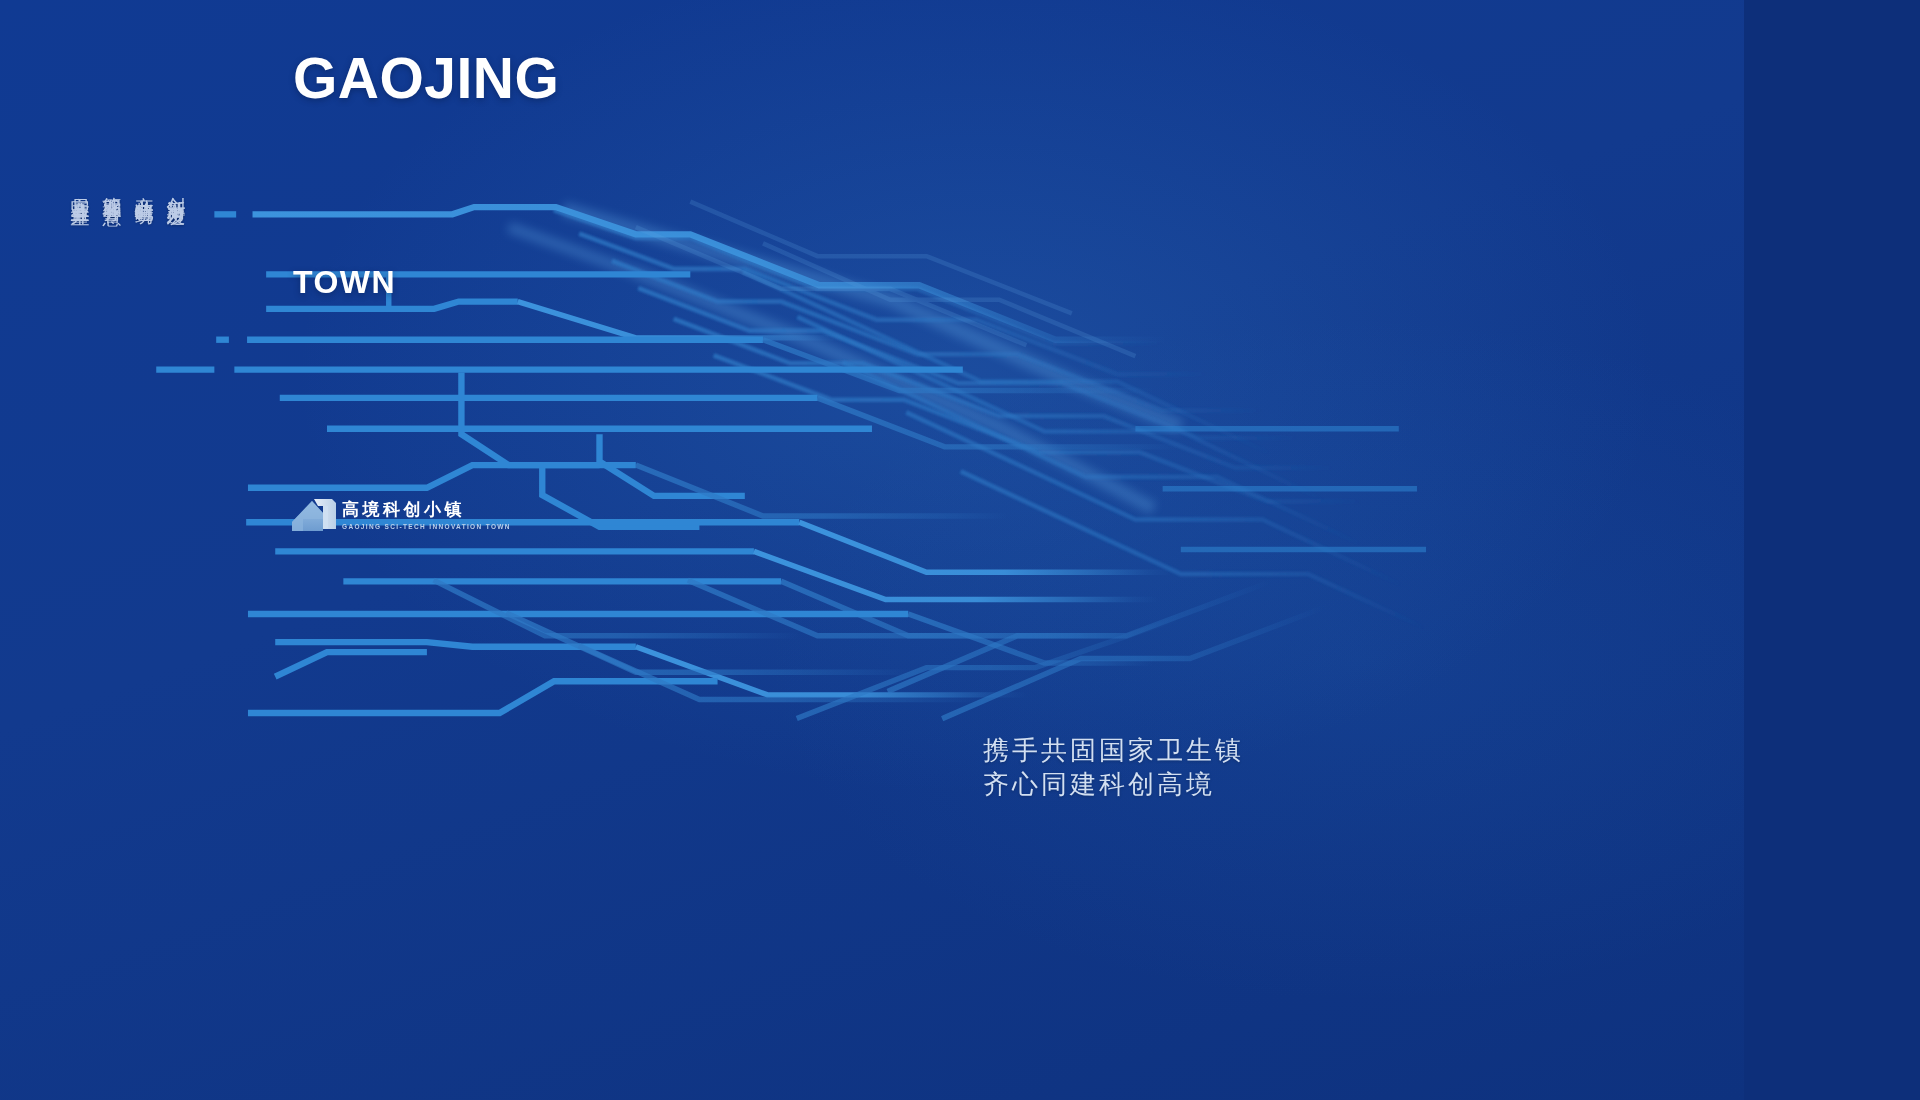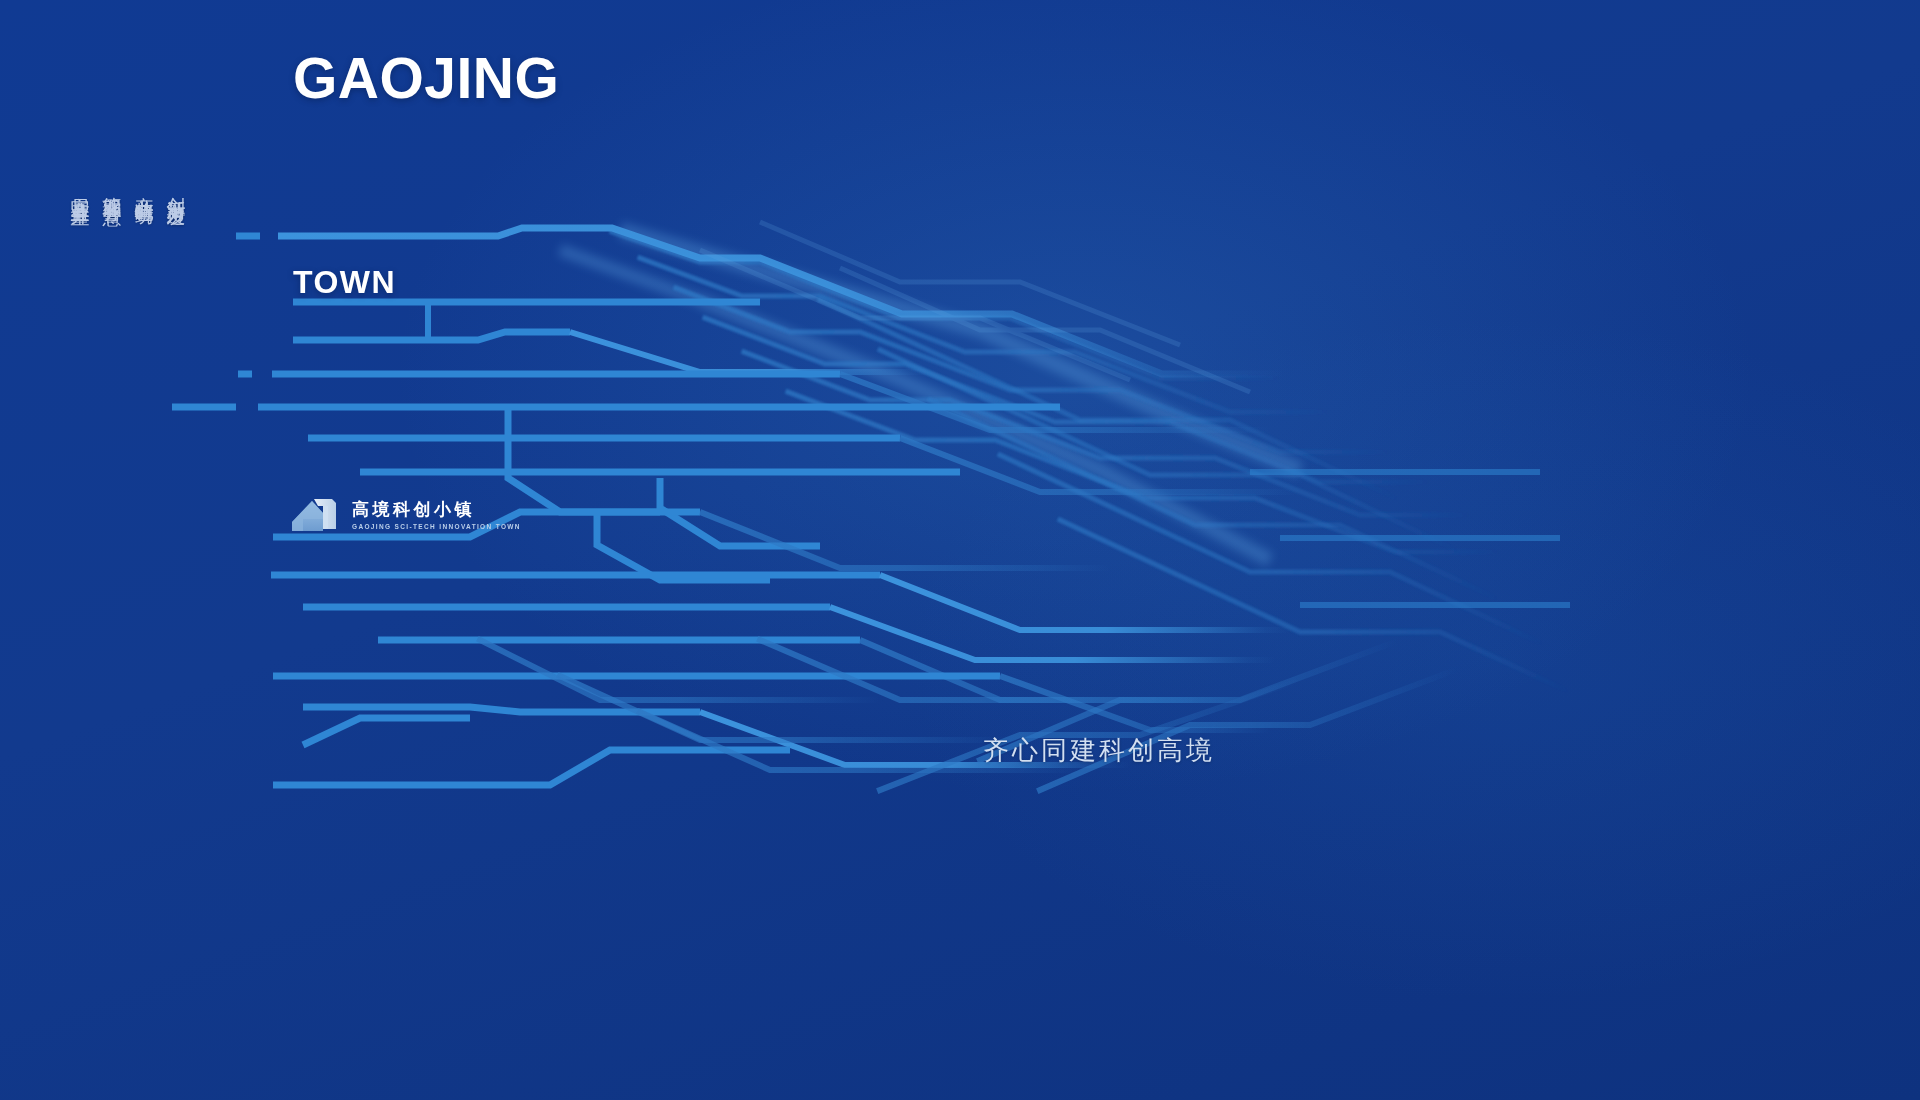--- a/index.html
+++ b/index.html
@@ -3,21 +3,21 @@
 <meta charset="utf-8">
 <title>Gaojing Sci-Tech Innovation Town</title>
 <style>
   html, body {
     margin: 0;
     padding: 0;
     background: #0d2f7a;
   }
   #stage {
     position: relative;
-    width: 1920px;
+    width: 1744px;
     height: 1100px;
     overflow: hidden;
     background: #a16207;
     font-family: "Liberation Sans", "DejaVu Sans", sans-serif;
     -webkit-font-smoothing: antialiased;
   }
   
   #bg-sheen {
     position: absolute;
     inset: 0;
@@ -84,21 +84,20 @@
     text-shadow: 0 1px 3px rgba(0,0,0,0.25);
   }
 
   
   #logo-lockup {
     position: absolute;
     left: 290px;
     top: 495px;
     display: flex;
     align-items: center;
-    gap: 10px;
     z-index: 7;
   }
   #logo-mark { width: 52px; height: 40px; display: block; flex: none; }
   #logo-text-wrap { display: flex; flex-direction: column; justify-content: center; }
   #logo-cn {
     color: #ffffff;
     font-size: 17px;
     letter-spacing: 3.5px;
     line-height: 20px;
     font-family: "DejaVu Sans", "Liberation Sans", sans-serif;
@@ -310,16 +309,17 @@
       <path d="M24,4 L42,4 L46,8 L46,34 L38,34 L38,11 L28,11 Z" fill="url(#lgB)"></path>
       <path d="M38,11 L38,34 L33,34 L33,11 Z" fill="#cfe0f2"></path>
     </svg>
     <div id="logo-text-wrap">
       <div id="logo-cn">高境科创小镇</div>
       <div id="logo-en">GAOJING SCI-TECH INNOVATION TOWN</div>
     </div>
   </div>
 
   <div id="bottom-slogan">
+    <div class="b-line">携手共固国家卫生镇</div>
     <div class="b-line">齐心同建科创高境</div>
   </div>
 
 </div>
 
 </body></html>

